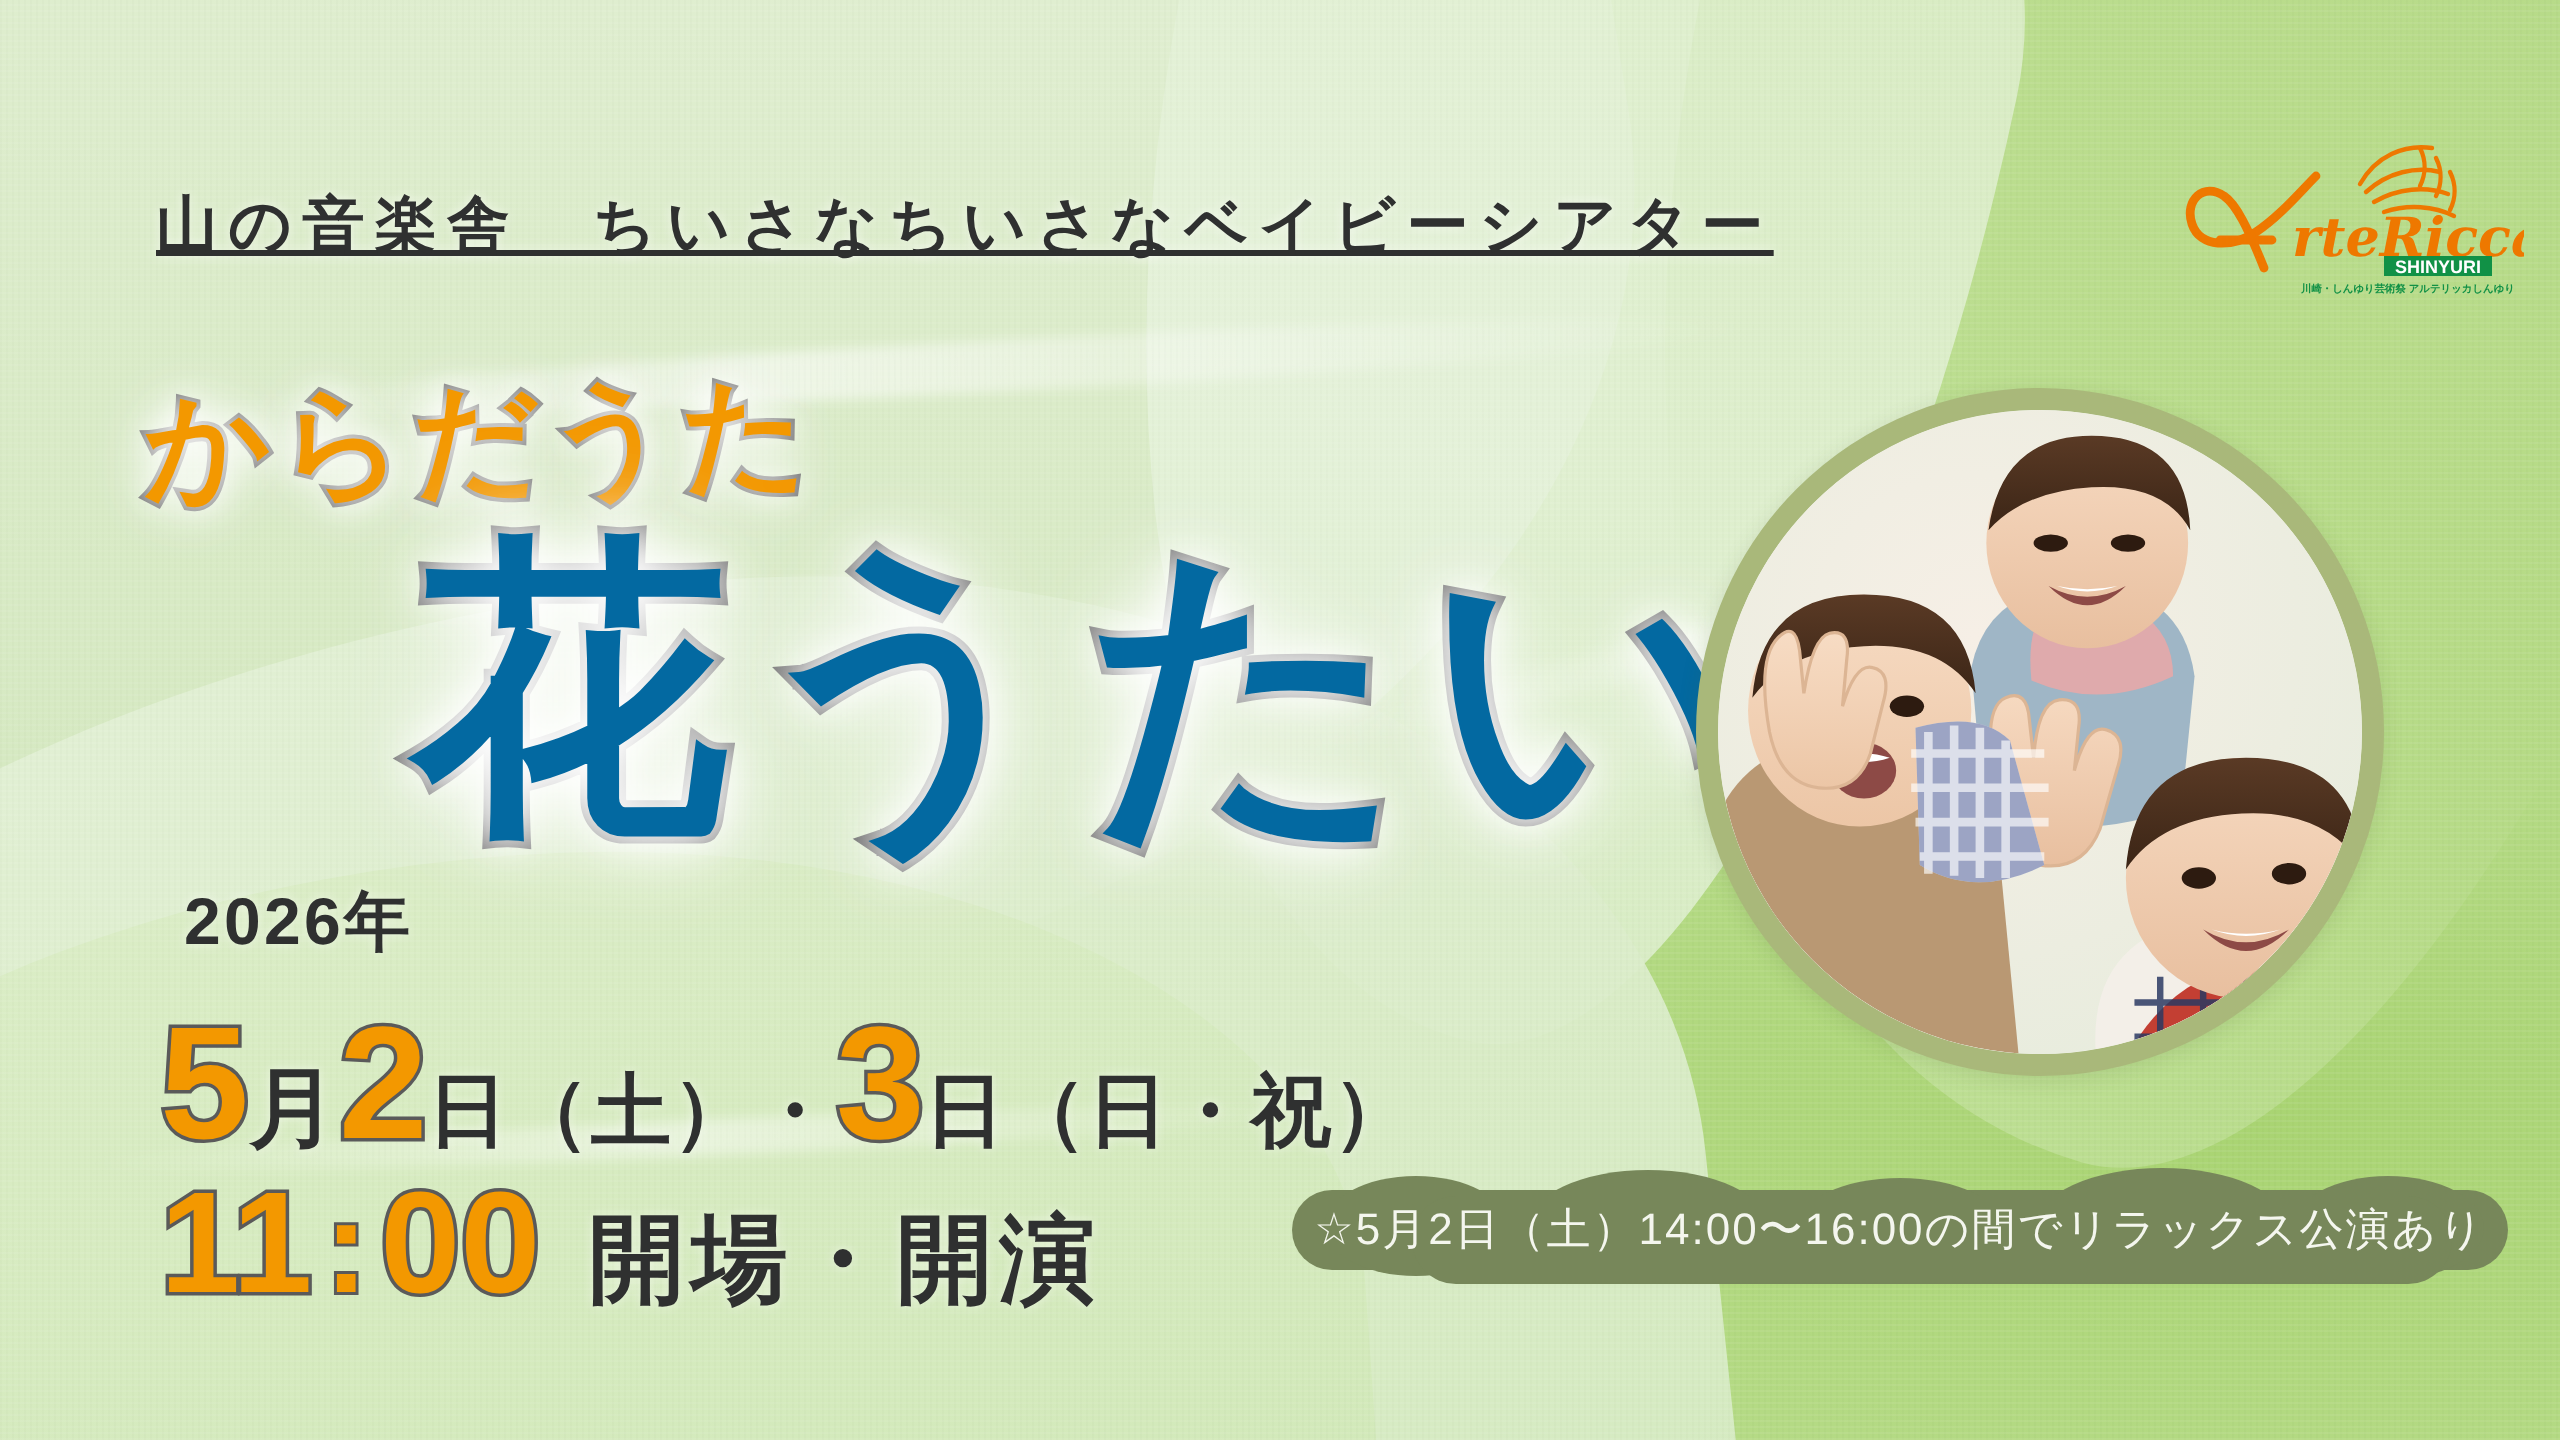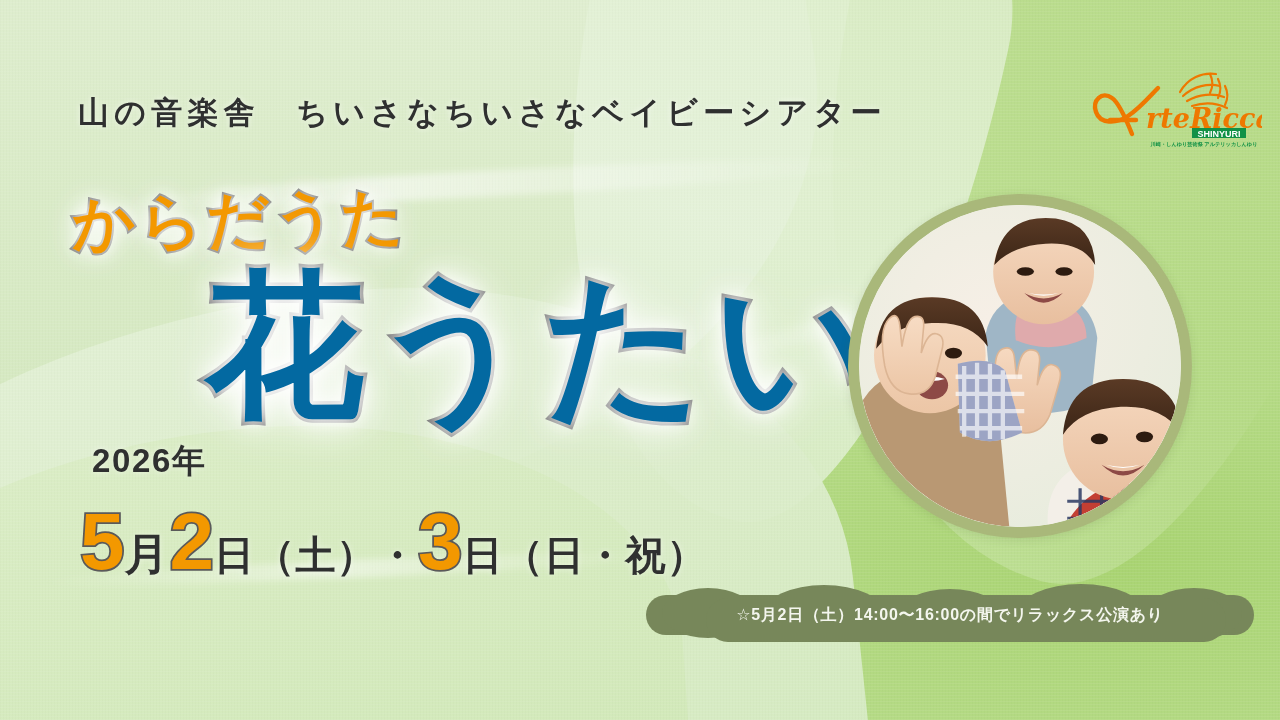--- a/index.html
+++ b/index.html
@@ -82,20 +82,21 @@
       repeating-linear-gradient(0deg,rgba(255,255,255,.22) 0 1px,rgba(0,0,0,0) 1px 3px),
       repeating-linear-gradient(90deg,rgba(0,0,0,.05) 0 1px,rgba(255,255,255,0) 1px 3px);
   }
 
   
   .header-line{
     position:absolute;left:78px;top:92px;
     font-size:31px;letter-spacing:.17em;color:#2f3030;
     font-weight:700;white-space:nowrap;
     text-shadow:0 0 6px rgba(255,255,255,.6);
+    text-decoration:underline;
   }
 
   
   .logo{
     position:absolute;right:18px;top:62px;width:178px;height:90px;
   }
   .logo svg{display:block;width:100%;height:100%;}
 
   
   .title-sub{
@@ -182,21 +183,21 @@
   .b1{left:0;top:7px;width:608px;height:40px;border-radius:22px !important;}
   .b2{left:16px;top:0px;width:92px;height:50px;}
   .b3{left:118px;top:-3px;width:120px;height:56px;}
   .b4{left:252px;top:1px;width:104px;height:50px;}
   .b5{left:372px;top:-4px;width:126px;height:58px;}
   .b6{left:500px;top:0px;width:96px;height:52px;}
   .b7{left:60px;top:10px;width:520px;height:44px;border-radius:22px !important;}
   .banner-text{
     position:absolute;left:0;top:0;width:608px;height:54px;
     display:flex;align-items:center;justify-content:center;
-    color:#f4f6ee;font-size:16px;font-weight:700;letter-spacing:.045em;
+    color:#f4f6ee;font-size:22px;font-weight:400;letter-spacing:.045em;
     white-space:nowrap;
   }
 </style>
 </head>
 <body>
 
 <div class="poster">
 
   <div class="bg-base"></div>
   <div class="wash leaf-a"></div>
@@ -319,20 +320,26 @@
 
   <div class="date-line">
     <span class="num big">5</span>
     <span class="kan">月</span>
     <span class="num big">2</span>
     <span class="kan sm">日（土）・</span>
     <span class="num big">3</span>
     <span class="kan sm">日（日・祝）</span>
   </div>
 
+  <div class="time-line">
+    <span class="num">11</span>
+    <span class="colon">:</span>
+    <span class="num">00</span>
+    <span class="kan lbl">開場・開演</span>
+  </div>
 
   <div class="banner">
     <div class="banner-bg">
       <span class="b1"></span>
         <span class="b2"></span>
         <span class="b3"></span>
       <span class="b4"></span>
         <span class="b5"></span>
         <span class="b6"></span>
       <span class="b7"></span>

